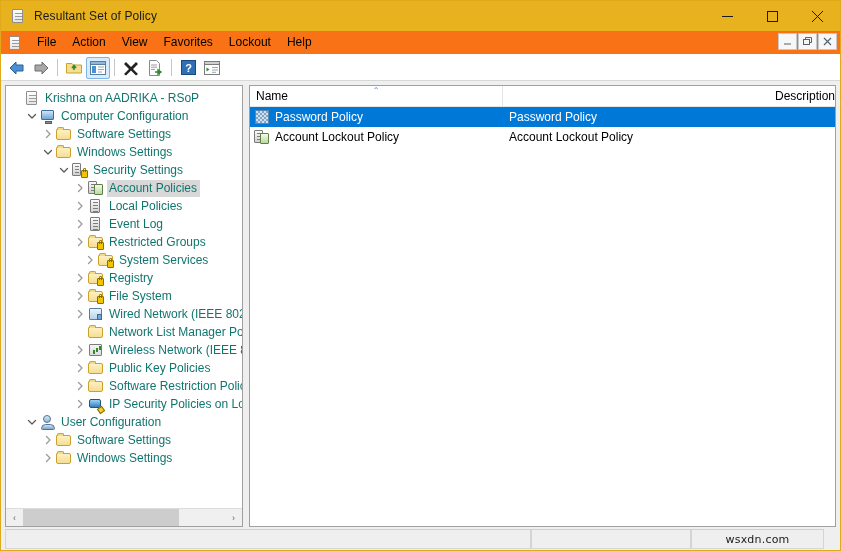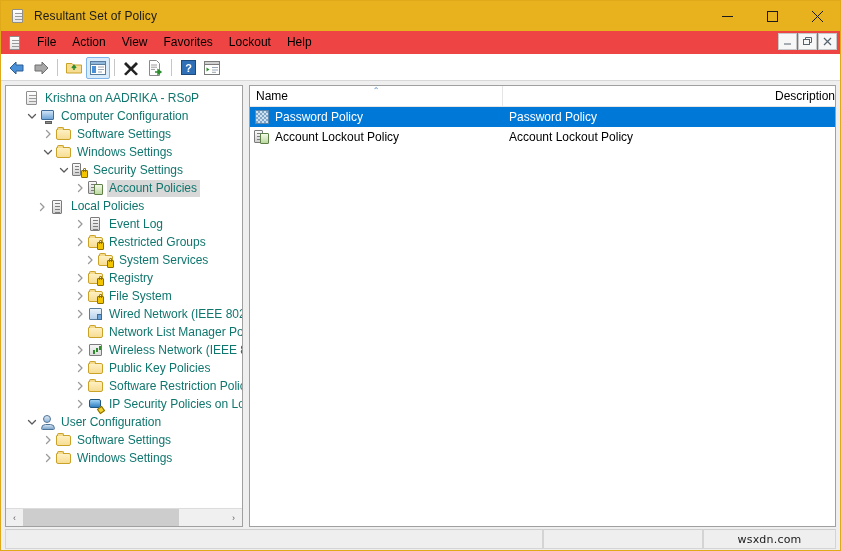--- a/index.html
+++ b/index.html
@@ -23,21 +23,21 @@
     flex:0 0 30px;position:relative;
   }
   .titlebar .app-icon{width:16px;height:16px;margin-left:9px;margin-right:8px;position:relative;flex:0 0 16px;}
   .title-text{font-size:12px;color:#1b1b1b;letter-spacing:.1px;}
   .win-buttons{position:absolute;right:0;top:0;height:30px;display:flex;}
   .win-btn{width:45px;height:30px;display:flex;align-items:center;justify-content:center;}
   .win-btn svg{display:block;}
 
   
   .menubar{
-    height:23px;flex:0 0 23px;background:#ef4444;display:flex;align-items:center;
+    height:23px;flex:0 0 23px;background:#f97316;display:flex;align-items:center;
     border-bottom:1px solid #ffffff;position:relative;
   }
   .menubar .mdi-icon{width:16px;height:16px;margin-left:6px;margin-right:6px;position:relative;flex:0 0 16px;}
   .menu-item{padding:2px 8px;font-size:12px;color:#000;line-height:17px;cursor:default;}
   .mdi-buttons{position:absolute;right:3px;top:2px;display:flex;gap:1px;}
   .mdi-btn{
     width:19px;height:17px;border:1px solid #c8c8c8;background:#f7f7f7;
     display:flex;align-items:center;justify-content:center;box-sizing:border-box;
   }
 
@@ -105,21 +105,21 @@
 
   
   .statusbar{
     height:22px;flex:0 0 22px;background:#efefef;display:flex;align-items:center;
     border-top:1px solid #efefef;
   }
   .sb-pane{height:20px;display:flex;align-items:center;box-sizing:border-box;
     border:1px solid #d4d4d4;border-top-color:#cfcfcf;font-size:11px;color:#333;padding:0 6px;}
   .sb-pane.p1{flex:1 1 auto;margin-left:4px;}
   .sb-pane.p2{width:160px;flex:0 0 160px;}
-  .sb-pane.p3{width:133px;flex:0 0 133px;justify-content:center;margin-right:4px;
+  .sb-pane.p3{width:133px;flex:0 0 133px;justify-content:center;margin-right:16px;
     font-family:"DejaVu Sans",sans-serif;font-size:11px;color:#1a1a1a;letter-spacing:.2px;}
   .folder{
     position:absolute;left:0;top:3px;width:15px;height:11px;
     background:linear-gradient(#fdf0c3,#f7dd94);
     border:1px solid #c9a227;border-radius:1px 2px 2px 2px;box-sizing:border-box;
   }
   .folder:before{
     content:"";position:absolute;left:0;top:-3px;width:7px;height:3px;
     background:#f6db8d;border:1px solid #c9a227;border-bottom:none;
     border-radius:2px 2px 0 0;box-sizing:border-box;
@@ -394,21 +394,21 @@
               <svg width="10" height="10" viewBox="0 0 10 10">
                 <path d="M3.5 1.5 L7 5 L3.5 8.5" fill="none" stroke="#9a9a9a" stroke-width="1.3" stroke-linecap="round" stroke-linejoin="round"></path>
               </svg>
             </div>
             <div class="t-icon">
               <div class="server2"></div>
               <div class="server2b"></div>
             </div>
             <span class="lbl">Account Policies</span>
           </div>
-          <div class="tree-row" style="padding-left: 28px; align-items: flex-end;">
+          <div class="tree-row" style="padding-left: 66px;">
             <div class="twisty">
               <svg width="10" height="10" viewBox="0 0 10 10">
                 <path d="M3.5 1.5 L7 5 L3.5 8.5" fill="none" stroke="#9a9a9a" stroke-width="1.3" stroke-linecap="round" stroke-linejoin="round"></path>
               </svg>
             </div>
             <div class="t-icon">
               <div class="server"></div>
             </div>
             <span class="lbl">Local Policies</span>
           </div>

